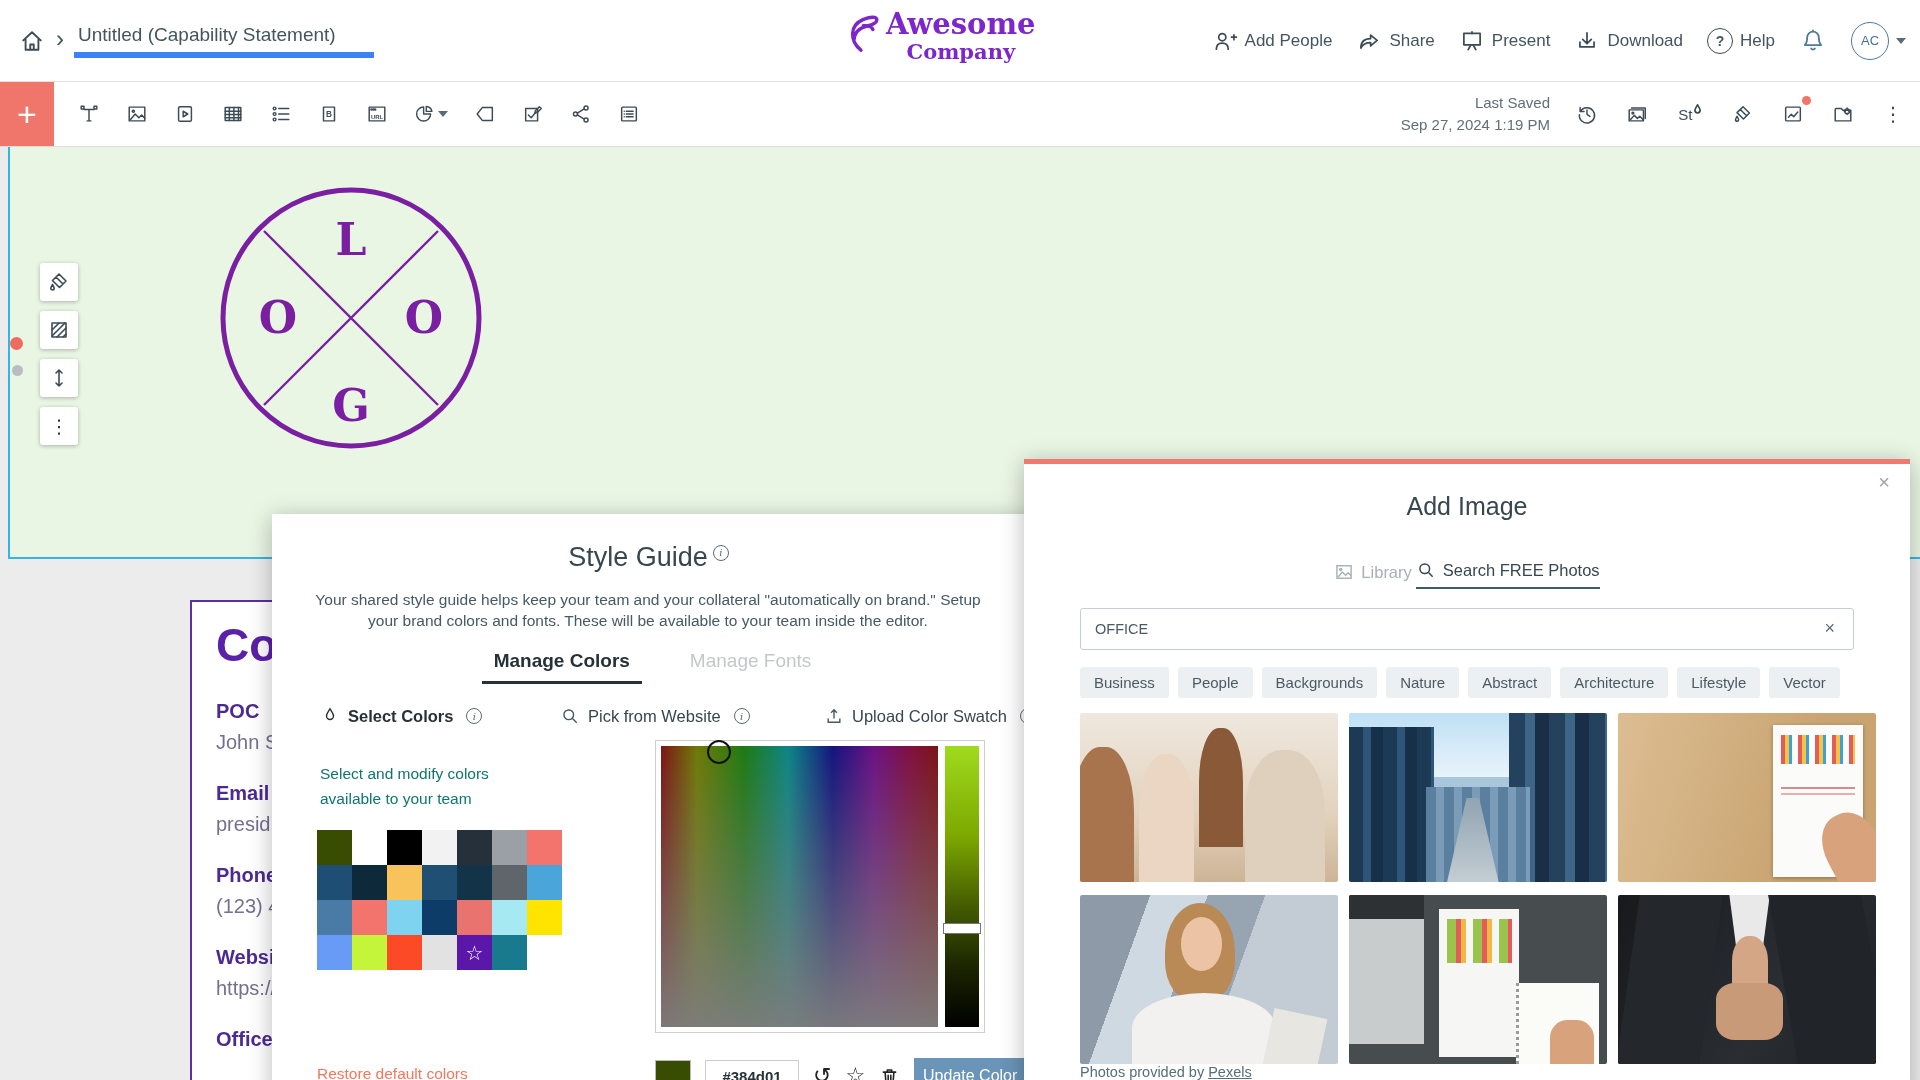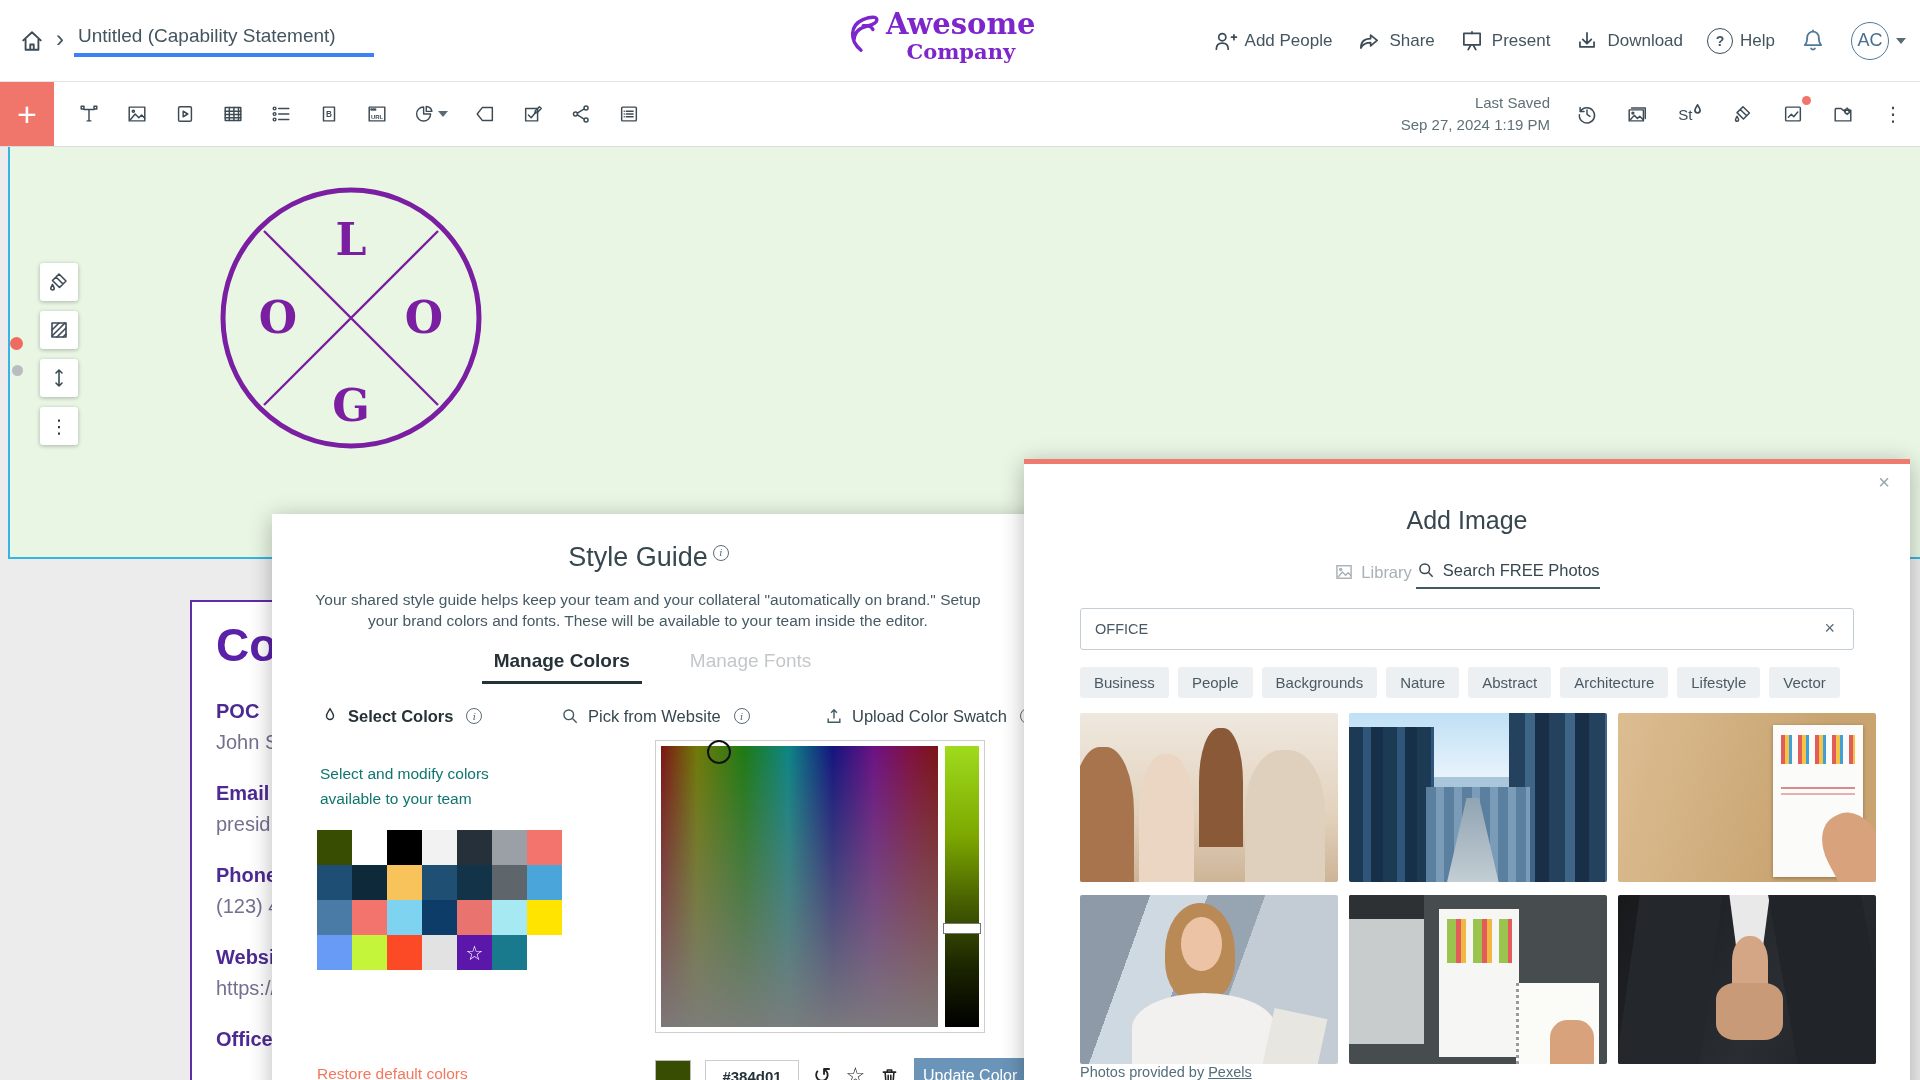--- a/index.html
+++ b/index.html
@@ -4,30 +4,30 @@
 <style>
   html,body{margin:0;padding:0;}
   body{width:1920px;height:1080px;overflow:hidden;position:relative;background:#ececec;
        font-family:"Liberation Sans","DejaVu Sans",sans-serif;color:#44555f;}
   svg{display:block;}
   .ic svg{stroke:#3c4b55;fill:none;stroke-width:1.6;stroke-linecap:round;stroke-linejoin:round;}
 
   
   .topbar{position:absolute;left:0;top:0;width:1920px;height:81px;background:#fff;z-index:40;}
   .tb-left{position:absolute;left:18px;top:0;height:81px;display:flex;align-items:center;gap:10px;}
-  .doc-title{font-size:19px;color:#44555f;border-bottom:4px solid #3b82f6;padding:0 8px 6px 4px;min-width:288px;}
+  .doc-title{font-size:19px;color:#44555f;border-bottom:6px solid #3b82f6;padding:0 8px 6px 4px;min-width:288px;}
   .crumb-chev{font-size:24px;color:#44555f;line-height:1;margin-top:-4px;}
   .tb-logo{position:absolute;left:838px;top:10px;display:flex;align-items:flex-start;gap:2px;}
   .brand-text{font-family:"DejaVu Serif","Liberation Serif",serif;font-weight:bold;color:#7d26cc;line-height:1;}
   .brand-text .l1{font-size:29px;}
   .brand-text .l2{font-size:21px;text-align:center;margin-top:2px;}
   .tb-right{position:absolute;right:14px;top:0;height:81px;display:flex;align-items:center;gap:24px;}
   .hbtn{display:flex;align-items:center;gap:7px;font-size:17px;color:#44555f;cursor:pointer;white-space:nowrap;}
   .help-circ{width:24px;height:24px;border:1.7px solid #3c4b55;border-radius:50%;display:flex;align-items:center;justify-content:center;font-size:14px;font-weight:bold;}
-  .avatar{width:36px;height:36px;border:1.6px solid #517a99;border-radius:50%;display:flex;align-items:center;justify-content:center;font-size:18px;color:#48708e;background:#fff;}
+  .avatar{width:36px;height:36px;border:1.6px solid #517a99;border-radius:50%;display:flex;align-items:center;justify-content:center;font-size:13px;color:#48708e;background:#fff;}
   .caret-down{width:0;height:0;border-left:5px solid transparent;border-right:5px solid transparent;border-top:6px solid #5a6b78;}
 
   
   .toolbar{position:absolute;left:0;top:81px;width:1920px;height:64px;background:#fff;border-top:1px solid #e4e4e4;border-bottom:1px solid #dcdcdc;z-index:39;}
   .add-block{position:absolute;left:0;top:0;width:54px;height:64px;background:#f0766b;border:none;color:#fff;font-size:34px;font-weight:300;cursor:pointer;line-height:1;}
   .tools-left{position:absolute;left:72px;top:0;height:64px;display:flex;align-items:center;gap:14px;}
   .tbtn{width:34px;height:64px;display:flex;align-items:center;justify-content:center;cursor:pointer;background:none;border:none;position:relative;}
   .tools-right{position:absolute;right:10px;top:0;height:64px;display:flex;align-items:center;gap:16px;}
   .saved{text-align:right;font-size:15px;color:#5f7078;line-height:1.5;margin-right:4px;}
   .red-badge{position:absolute;right:-1px;top:14px;width:9px;height:9px;border-radius:50%;background:#f0766b;}
@@ -91,21 +91,21 @@
   .sg-footer{position:absolute;left:383px;top:544px;display:flex;align-items:center;gap:14px;}
   .cur-swatch{width:34px;height:31px;background:#384d01;border:1px solid #bbb;}
   .hex-input{width:88px;height:29px;border:1px solid #ccc;font-size:15px;font-weight:bold;color:#263238;
              text-align:center;font-family:"Liberation Sans",sans-serif;}
   .sg-fico{font-size:22px;color:#222;cursor:pointer;line-height:1;background:none;border:none;padding:0;}
   .update-btn{width:112px;height:36px;background:#6a94b8;color:#fff;border:none;font-size:16px;cursor:pointer;}
   .restore-link{position:absolute;left:45px;top:551px;font-size:15.5px;color:#f4765c;cursor:pointer;}
 
   
   .ai-close{position:absolute;right:14px;top:6px;font-size:20px;color:#9aa5ab;cursor:pointer;background:none;border:none;}
-  .ai-title{position:absolute;left:0;top:28px;width:886px;text-align:center;font-size:25px;color:#37474f;margin-top:14px;}
+  .ai-title{position:absolute;left:0;top:28px;width:886px;text-align:center;font-size:25px;color:#37474f;}
   .ai-tabs{position:absolute;left:0;top:96px;width:886px;display:flex;justify-content:center;gap:4px;font-size:16.5px;align-items:flex-end;}
   .ai-tab{display:flex;align-items:center;gap:7px;color:#a7b0b6;cursor:pointer;padding-bottom:7px;}
   .ai-tab-active{display:flex;align-items:center;gap:7px;color:#37474f;cursor:pointer;border-bottom:2px solid #455a64;padding-bottom:7px;}
   .ai-tab-active svg{stroke:#37474f;}
   .ai-tab svg{stroke:#a7b0b6;}
   .ai-search{position:absolute;left:56px;top:144px;width:774px;height:42px;border:1px solid #c5ced4;border-radius:3px;box-sizing:border-box;}
   .ai-search input{position:absolute;left:0;top:0;width:100%;height:100%;border:none;outline:none;padding:0 40px 0 14px;
                    font-size:14.5px;color:#4a5a64;font-family:"Liberation Sans",sans-serif;box-sizing:border-box;background:transparent;}
   .ai-clear{position:absolute;right:12px;top:8px;font-size:18px;color:#5a6b78;cursor:pointer;background:none;border:none;}
   .ai-chips{position:absolute;left:56px;top:203px;display:flex;gap:9px;}

